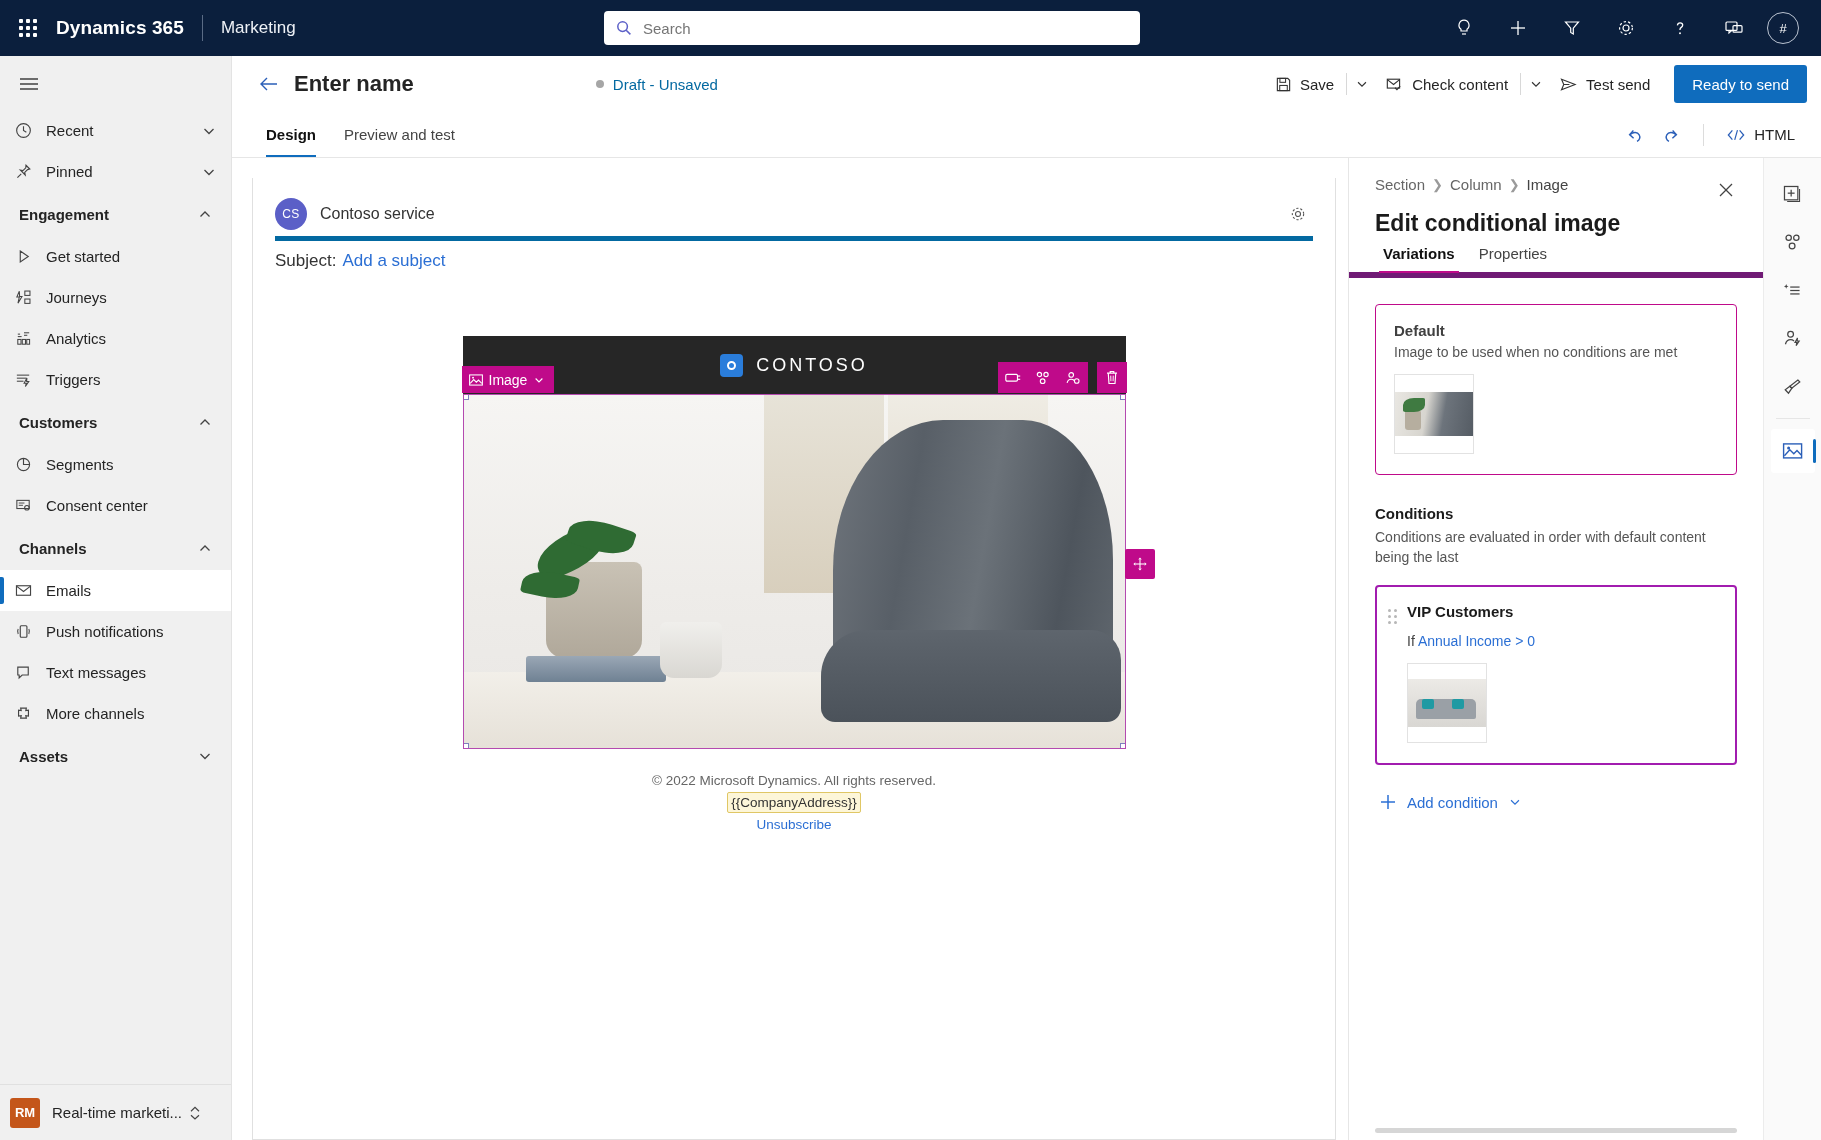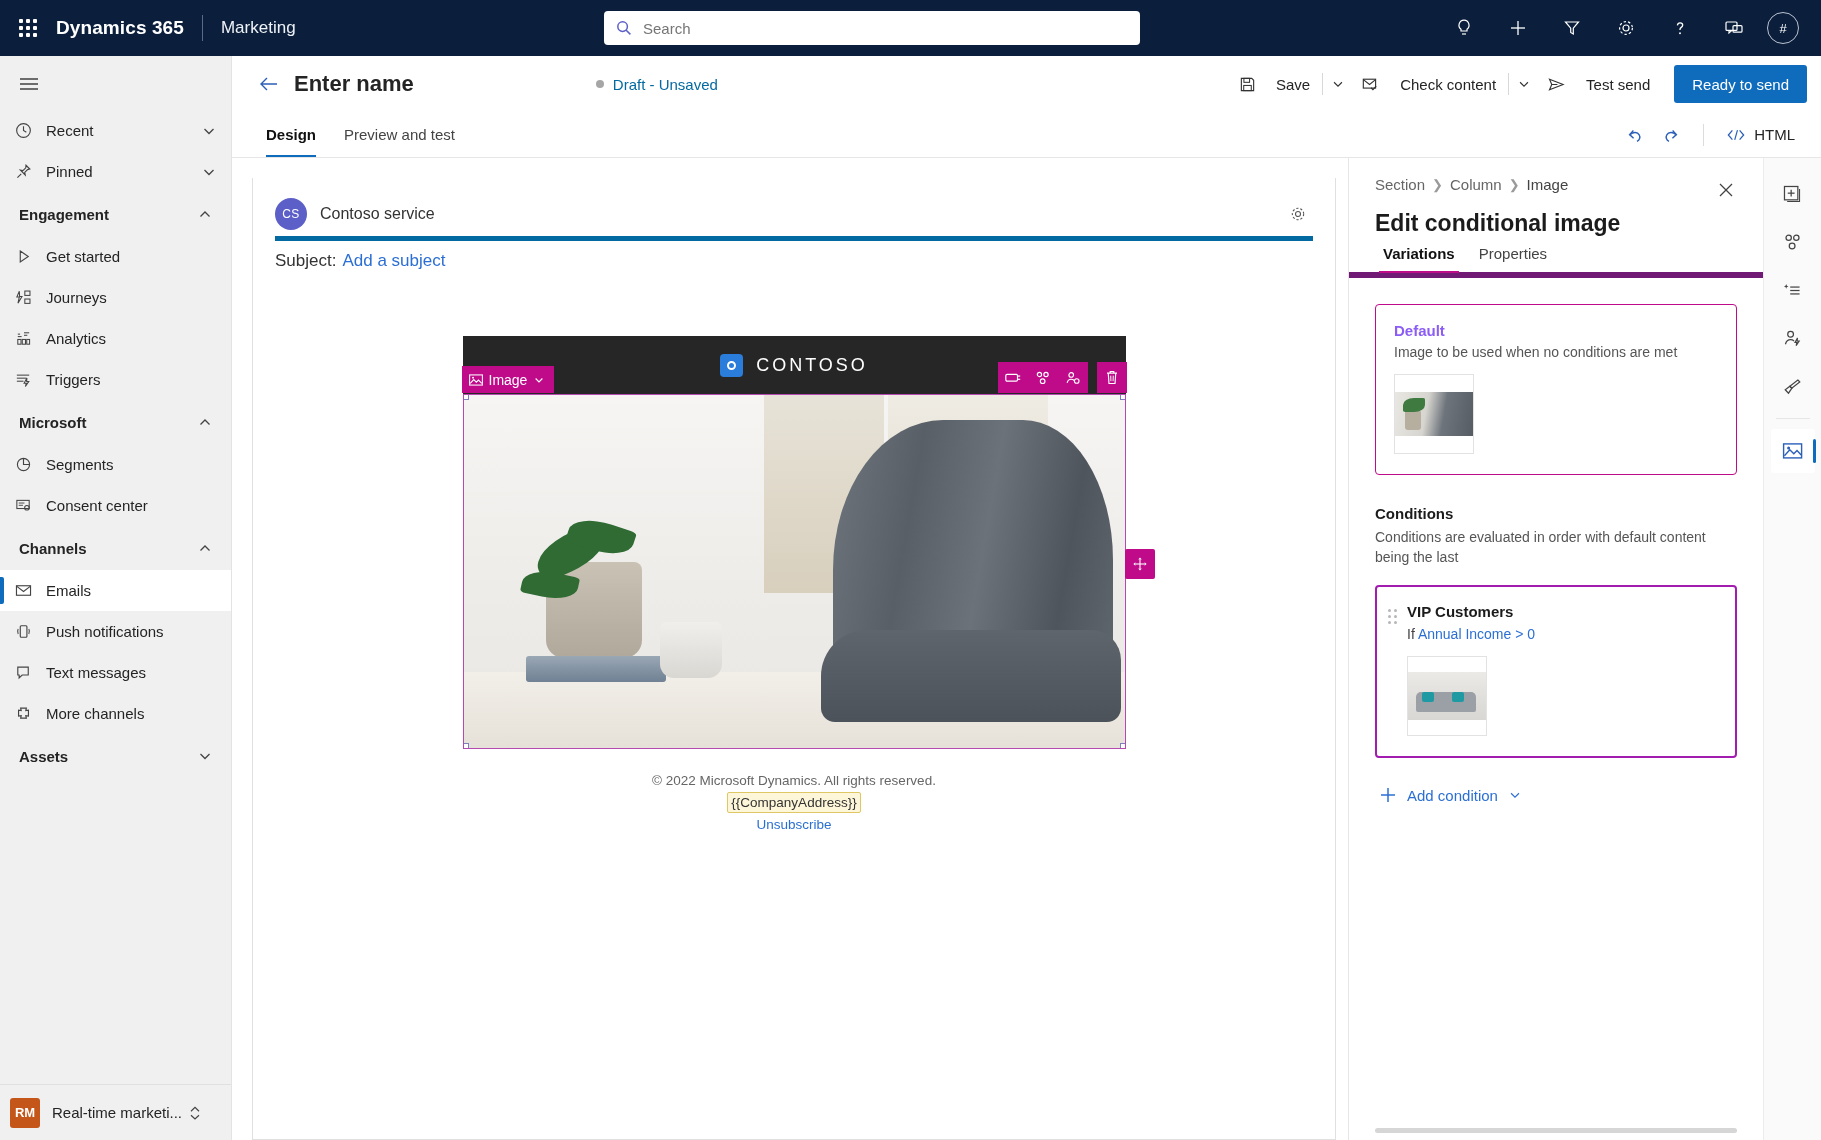--- a/index.html
+++ b/index.html
@@ -79,21 +79,21 @@
   .main { flex:1; display:flex; flex-direction:column; min-width:0; background:#fff; }
 
   .cmdbar { height:56px; flex:0 0 56px; display:flex; align-items:center; padding:0 14px 0 20px; }
   .back-btn { width:34px; height:34px; display:flex; align-items:center; justify-content:center; cursor:pointer; }
   .rec-title { font-size:22px; font-weight:600; margin-left:8px; color:#242424; }
   .status-chip { display:flex; align-items:center; margin-left:182px; color:#0369a1; font-size:15px; }
   .status-dot { width:8px; height:8px; border-radius:50%; background:#a6a6a6; margin-right:9px; }
   .cmd-right { margin-left:auto; display:flex; align-items:center; gap:0; }
   .cmd-btn {
     height:36px; display:flex; align-items:center; padding:0 10px; cursor:pointer;
-    font-size:15px; color:#242424; gap:20px; border-radius:3px;
+    font-size:15px; color:#242424; gap:8px; border-radius:3px;
   }
   .cmd-split { width:26px; height:36px; display:flex; align-items:center; justify-content:center; cursor:pointer; }
   .cmd-divider { width:1px; height:22px; background:#d8d8d8; margin:0 2px; }
   .primary-btn {
     background:#0f6cbd; color:#fff; border:none; height:38px; padding:0 18px;
     font-family:inherit; font-size:15px; border-radius:3px; cursor:pointer; margin-left:14px;
   }
 
   .tabbar {
     height:46px; flex:0 0 46px; border-bottom:1px solid #e6e6e6;
@@ -231,21 +231,21 @@
   .rp-tabs { display:flex; gap:8px; padding-left:26px; border-bottom:6px solid #701a75; }
   .rp-tab { padding:8px 8px 10px 8px; font-size:15px; color:#444; cursor:pointer; position:relative; }
   .rp-tab.active { font-weight:bold; color:#111; }
   .rp-tab.active::after { content:""; position:absolute; left:4px; right:4px; bottom:-1px; height:2px; background:#bf0a8a; }
   .rp-scroll { flex:1; overflow:hidden; padding:0 26px; position:relative; }
 
   .default-card {
     margin-top:26px; border:1px solid #bf0a8a; border-radius:4px; padding:17px 18px 20px 18px;
     cursor:pointer;
   }
-  .card-title { font-size:15px; font-weight:bold; color:#8b5cf6; }
+  .card-title { font-size:15px; font-weight:bold; color:#404040; }
   .card-sub { font-size:14px; color:#555; margin-top:5px; }
   .thumb-frame {
     width:80px; height:80px; border:1px solid #e2e2e2; background:#fff; margin-top:14px;
     display:flex; align-items:center; justify-content:center; overflow:hidden;
   }
   .thumb-a { width:78px; height:44px; background:linear-gradient(100deg,#e9e7e2 0%,#d7d5cf 40%,#6d747c 62%,#555c64 100%); position:relative; }
   .thumb-a::before { content:""; position:absolute; left:10px; bottom:6px; width:16px; height:20px; background:#b6ae9f; border-radius:3px; }
   .thumb-a::after { content:""; position:absolute; left:8px; bottom:24px; width:22px; height:14px; background:#3f7a41; border-radius:50% 10% 50% 10%; }
   .thumb-b { width:78px; height:48px; background:linear-gradient(180deg,#eceae6 0%,#e2e0dc 48%,#d9d7d3 100%); position:relative; }
   .thumb-b::before { content:""; position:absolute; left:8px; bottom:8px; width:60px; height:20px; background:#9aa0a6; border-radius:5px 5px 2px 2px; }
@@ -253,21 +253,21 @@
 
   .cond-h { font-size:15px; font-weight:bold; margin-top:30px; color:#1b1b1b; }
   .cond-sub { font-size:14px; color:#555; margin-top:6px; line-height:1.4; }
   .cond-card {
     margin-top:18px; border:2px solid #a21caf; border-radius:4px; padding:16px 18px 20px 30px;
     position:relative; cursor:pointer;
   }
   .drag-dots { position:absolute; left:11px; top:22px; display:grid; grid-template-columns:repeat(2,3px); grid-gap:3px; }
   .drag-dots i { width:3px; height:3px; background:#b7b7b7; border-radius:50%; display:block; }
   .cond-name { font-size:15px; font-weight:bold; color:#1b1b1b; }
-  .cond-rule { font-size:14px; color:#444; margin-top:6px; }
+  .cond-rule { font-size:14px; color:#444; margin-top:13px; }
   .cond-rule b { color:#2b6fd4; font-weight:normal; }
   .add-cond {
     display:flex; align-items:center; gap:10px; margin-top:22px; color:#2b6fd4;
     font-size:15px; cursor:pointer; padding:6px 4px;
   }
   .rp-hscroll {
     position:absolute; left:26px; right:26px; bottom:7px; height:5px; background:#d6d6d6; border-radius:3px;
     cursor:pointer;
   }
 
@@ -451,21 +451,21 @@
               <line x1="3" y1="5.4" x2="16" y2="5.4" stroke="#444" stroke-width="1.1"></line>
               <line x1="3" y1="8.6" x2="13" y2="8.6" stroke="#444" stroke-width="1.1"></line>
               <line x1="3" y1="11.8" x2="10" y2="11.8" stroke="#444" stroke-width="1.1"></line>
               <path d="M13.6 8.4L10.6 14h2.3l-.9 3.4 3.6-5.4h-2.3z" fill="none" stroke="#444" stroke-width="1.1"></path>
             </svg>
           </span>
           <span class="nav-label">Triggers</span>
         </div>
 
         <div class="nav-group">
-          <span>Microsoft</span>
+          <span>Customers</span>
           <span class="nav-chev">
             <svg width="16" height="16" viewBox="0 0 16 16">
                 <path d="M3.5 10.5L8 6l4.5 4.5" fill="none" stroke="#444" stroke-width="1.3"></path>
               </svg>
           </span>
         </div>
 
         <div class="nav-row">
           <span class="nav-ico">
             <svg width="19" height="19" viewBox="0 0 20 20">

